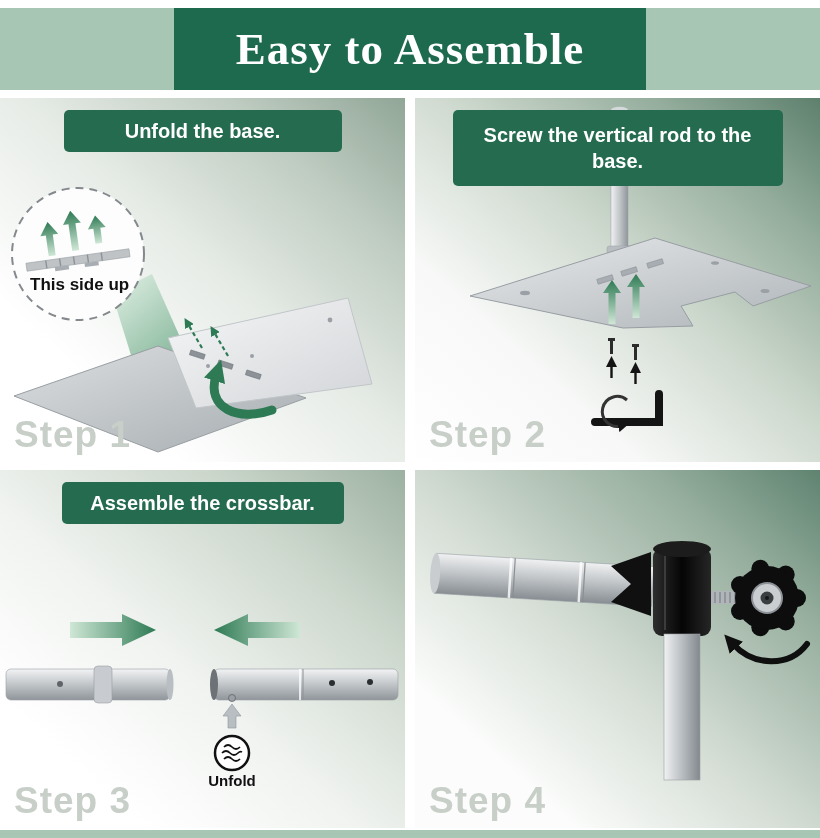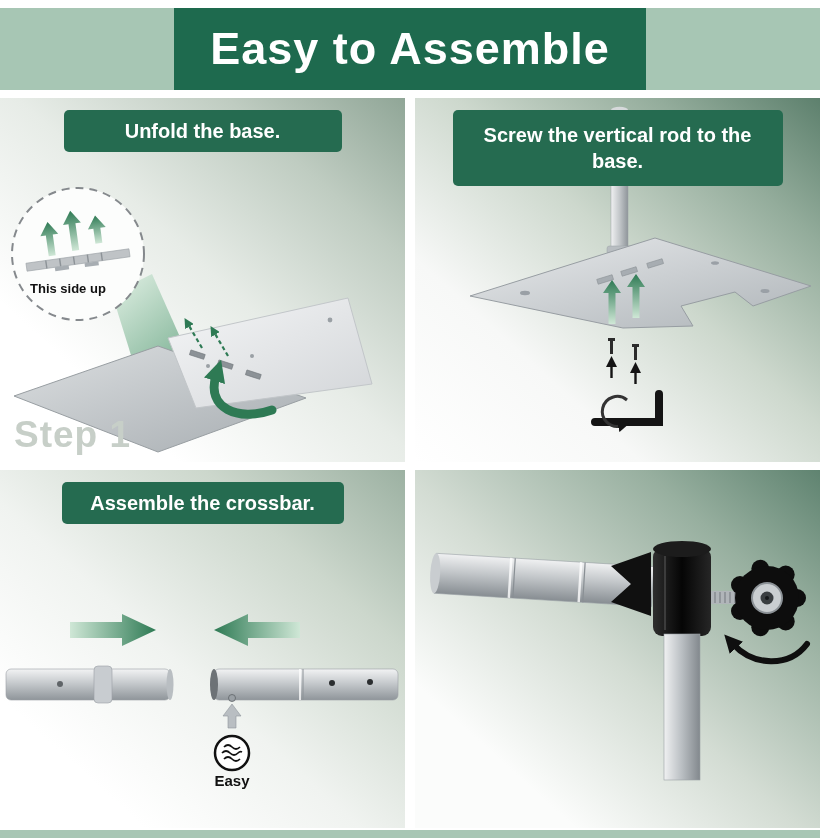--- a/index.html
+++ b/index.html
@@ -4,21 +4,21 @@
 <style>
   * { margin:0; padding:0; box-sizing:border-box; }
   html,body { width:820px; height:838px; }
   body { font-family:"Liberation Sans", sans-serif; background:#ffffff; }
   .page { position:relative; width:820px; height:838px; background:#ffffff; overflow:hidden; }
 
   
   .banner { position:absolute; top:8px; left:0; width:820px; height:82px;
             background:#a7c6b4; display:flex; justify-content:center; align-items:stretch; }
   .banner-center { width:472px; background:#1e6a4e; display:flex; align-items:center; justify-content:center; }
-  .banner-title { color:#ffffff; font-size:45px; font-weight:bold; letter-spacing:1px; }
+  .banner-title { color:#ffffff; font-size:45px; font-weight:bold; letter-spacing:1px;font-family:Liberation Serif, serif; }
 
   
   .grid { position:absolute; top:98px; left:0; width:820px; height:768px;
           display:grid; grid-template-columns:405px 405px; grid-template-rows:364px 358px;
           column-gap:10px; row-gap:8px; }
   .panel { position:relative; overflow:hidden; }
   .p1 { background:linear-gradient(222deg,#90a697 0%,#bfccc1 22%,#e7ece7 48%,#ffffff 78%); }
   .p2 { background:linear-gradient(222deg,#5d806d 0%,#93ac9b 20%,#cdd8cd 45%,#f7f8f7 72%,#ffffff 100%); }
   .p3 { background:linear-gradient(222deg,#9cb1a2 0%,#ccd7cc 25%,#f0f3f0 55%,#ffffff 82%); }
   .p4 { background:linear-gradient(222deg,#5f8370 0%,#97af9f 22%,#d3dcd3 52%,#fbfcfb 80%); }
@@ -31,21 +31,21 @@
   .inst.wrap { white-space:normal; padding:12px 10px; }
   .p1 .inst { min-width:278px; }
   .p2 .inst { width:330px; }
   .p3 .inst { min-width:282px; }
   .p4 .inst { width:364px; }
 
   .step-label { position:absolute; left:14px; bottom:6px; font-size:37px; font-weight:bold;
                 color:#c7cfc8; letter-spacing:1px;margin-top:45px; }
 
   .note { position:absolute; font-weight:bold; color:#111111; }
-  .note-this-side { left:30px; top:183px; font-size:13px; }
+  .note-this-side { left:30px; top:177px; font-size:17px; }
   .note-press { left:232px; top:302px; transform:translateX(-50%); font-size:15px; }
 
   .footer-strip { position:absolute; left:0; bottom:0; width:820px; height:8px; background:#a7c6b4; }
 </style>
 </head>
 <body>
 
 <div class="page">
 
   <header class="banner">
@@ -191,20 +191,21 @@
           <path d="M220.5,286 L220.5,272" marker-end="url(#bk2)"></path>
         </g>
 
         <g>
           <path d="M244,296 L244,324 L180,324" fill="none" stroke="#141414" stroke-width="8" stroke-linecap="round"></path>
           <path d="M212,302 a15,15 0 1 0 -6,26" fill="none" stroke="#333333" stroke-width="3" marker-end="url(#bk2)"></path>
         </g>
       </svg>
 
       <div class="inst wrap">Screw the vertical rod to the base.</div>
+      <div class="step-label">Step 2</div>
     </section>
 
     <section class="panel p3">
       <svg class="illus" viewBox="0 0 405 358">
         <defs>
           <linearGradient id="tube3" x1="0" y1="0" x2="0" y2="1">
             <stop offset="0" stop-color="#f2f3f4"></stop>
               <stop offset="0.45" stop-color="#c6cacd"></stop>
               <stop offset="1" stop-color="#8f959a"></stop>
           </linearGradient>
@@ -246,21 +247,22 @@
           <circle cx="232" cy="283" r="17" fill="#ffffff" stroke="#111111" stroke-width="2.5"></circle>
           <g stroke="#111111" stroke-width="1.7" fill="none">
             <path d="M224,277 q4,-4 8,0 q4,4 8,0"></path>
             <path d="M222,283 q4,-4 8,0 q4,4 8,0 q2,-2 4,-1"></path>
             <path d="M224,289 q4,-4 8,0 q4,4 8,0"></path>
           </g>
         </g>
       </svg>
 
       <div class="inst">Assemble the crossbar.</div>
-      <div class="note note-press">Easy</div>
+      <div class="note note-press">Unfold</div>
+      <div class="step-label">Step 3</div>
     </section>
 
     <section class="panel p4">
       <svg class="illus" viewBox="0 0 405 358">
         <defs>
           <linearGradient id="tubeV4" x1="0" y1="0" x2="0" y2="1">
             <stop offset="0" stop-color="#f0f1f2"></stop>
               <stop offset="0.45" stop-color="#c2c6c9"></stop>
               <stop offset="1" stop-color="#878d92"></stop>
           </linearGradient>
@@ -321,18 +323,19 @@
             <circle cx="352" cy="128" r="32"></circle>
           </g>
           <circle cx="352" cy="128" r="15" fill="#caced1" stroke="#8c9297" stroke-width="2"></circle>
           <circle cx="352" cy="128" r="6.5" fill="#3a3e41"></circle>
           <circle cx="352" cy="128" r="2" fill="#15181a"></circle>
         </g>
 
         <path d="M392,174 C374,198 338,196 318,174" fill="none" stroke="#0f0f0f" stroke-width="6" stroke-linecap="round" marker-end="url(#bk4)"></path>
       </svg>
 
+      <div class="step-label">Step 4</div>
     </section>
 
   </div>
 
   <div class="footer-strip"></div>
 </div>
 
 </body></html>

